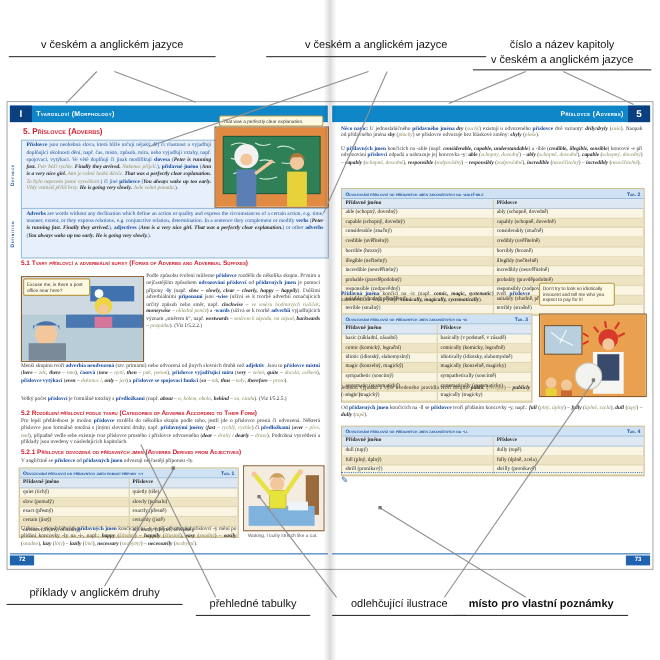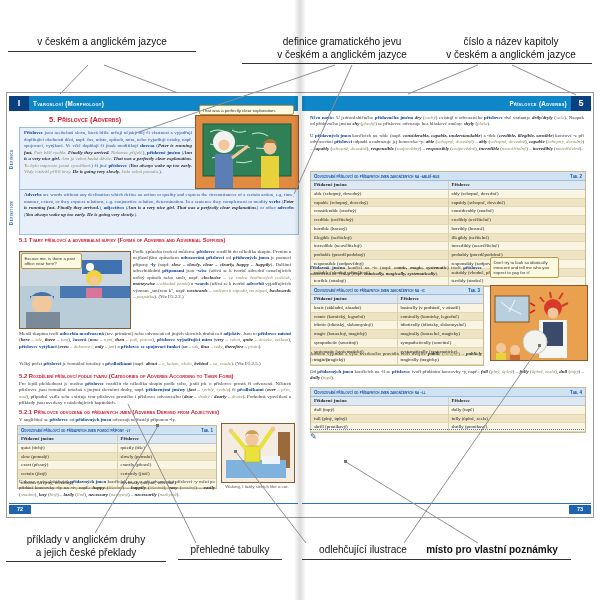--- a/index.html
+++ b/index.html
@@ -76,51 +76,49 @@
     <rect x="344" y="460" width="3" height="3"></rect>
     <rect x="234" y="450" width="3" height="3"></rect>
     <rect x="538" y="344" width="3" height="3"></rect>
   </g>
 </svg>
 
 <div class="co t1">
   <div>v českém a anglickém jazyce</div>
 </div>
 <div class="co t2">
-  <div>definice gramatického jevu</div>
   <div>v českém a anglickém jazyce</div>
 </div>
 <div class="co t3">
   <div>číslo a název kapitoly</div>
   <div>v českém a anglickém jazyce</div>
 </div>
 
 <div class="co b1">
   <div>příklady v anglickém druhy</div>
-  <div>a jejich české překlady</div>
 </div>
 <div class="co b2">
   <div>přehledné tabulky</div>
 </div>
 <div class="co b3">
   <div>odlehčující ilustrace</div>
 </div>
 <div class="co b4">
   <div>místo pro vlastní poznámky</div>
 </div>
 
 <div class="spread">
 
   <div class="page">
     <div class="hdr">
       <div class="numbox">I</div>
       <div class="hdr-title">Tvarosloví (Morphology)</div>
     </div>
 
-    <div class="h-red h-main" style="left:14px;top:22px;margin-left:28px;">5. Příslovce (Adverbs)</div>
+    <div class="h-red h-main" style="left:14px;top:22px;">5. Příslovce (Adverbs)</div>
 
     <div class="vlabel" style="top:38px;height:56px;">Definice</div>
     <div class="defbox" style="left:12px;top:34px;width:168px;height:58px;"><span class="kw">Příslovce</span><span> jsou neohebná slova, která blíže určují nějaký děj či vlastnost a vyjadřují doplňující okolnosti dění, např. čas, místo, způsob, míra, nebo vyjadřují vztahy, např. spojovací, vytýkací. Ve větě doplňují či jinak modifikují </span><span class="kw">slovesa</span><span> (</span><span class="en">Peter is running fast.</span><span> </span><span class="cz">Petr běží rychle.</span><span> </span><span class="en">Finally they arrived.</span><span> </span><span class="cz">Nakonec přijeli.</span><span>), </span><span class="kw">přídavné jméno</span><span> (</span><span class="en">Ann is a very nice girl.</span><span> </span><span class="cz">Ann je velmi hezké děvče.</span><span> </span><span class="en">That was a perfectly clear explanation.</span><span> </span><span class="cz">To bylo naprosto jasné vysvětlení.</span><span>) či jiné </span><span class="kw">příslovce</span><span> (</span><span class="en">You always wake up too early.</span><span> </span><span class="cz">Vždy vstáváš příliš brzy.</span><span> </span><span class="en">He is going very slowly.</span><span> </span><span class="cz">Jede velmi pomalu.</span><span>).</span></div>
 
     <div class="cartoon" style="left:188px;top:22px;width:102px;">
       <div class="bubble" style="left:4px;top:-10px;width:88px;">That was a perfectly clear explanation.</div>
       <svg width="102" height="72" viewBox="0 0 102 72">
         <rect x="0" y="0" width="102" height="72" fill="#e08a42"></rect>
         <rect x="7" y="8" width="88" height="52" fill="#2f8056" stroke="#1e5a3a"></rect>
         <path d="M14 16 q8 -4 16 0 M36 14 q6 4 14 1 M56 18 q8 -3 16 2 M14 28 q10 3 18 -1 M40 30 q8 -2 14 2 M60 32 q8 2 16 -2 M16 42 q8 -3 16 1 M40 46 q8 2 16 -1" stroke="#cfe8d8" stroke-width="1" fill="none"></path>

